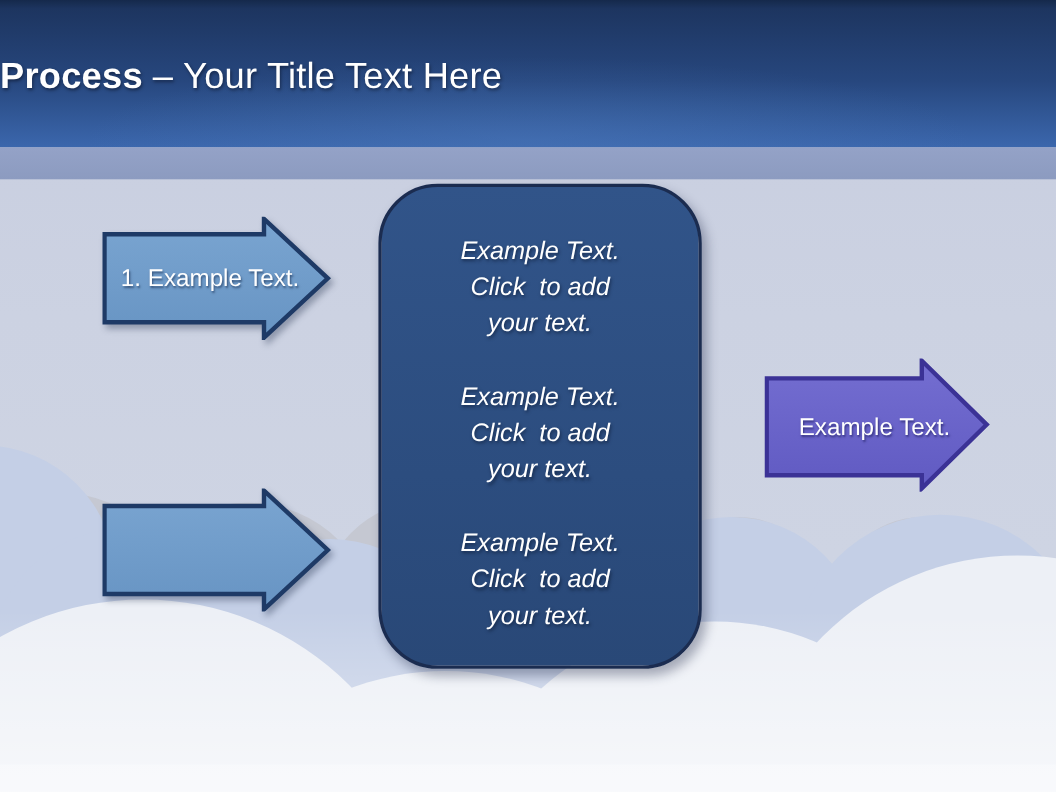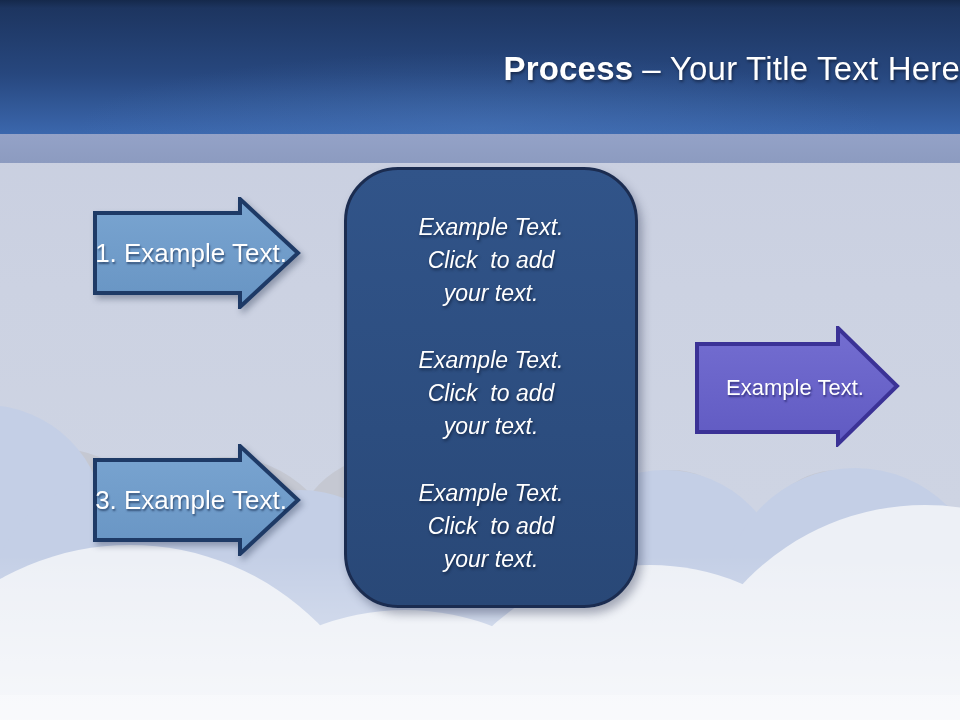--- a/index.html
+++ b/index.html
@@ -9,21 +9,21 @@
     background:linear-gradient(180deg,#c7cddf 0%,#ccd2e2 40%,#d0d6e4 100%);
   }
   
   .header{
     position:absolute;left:0;top:0;width:960px;height:134px;z-index:20;
     background:
       radial-gradient(ellipse 60% 80% at 50% 95%, rgba(80,125,190,.35), rgba(0,0,0,0) 70%),
       linear-gradient(180deg,#15294b 0%,#1d3560 6%,#27477e 55%,#3b67ad 100%);
   }
   .title{
-    position:absolute;left:0;top:50px;width:960px;text-align:right;
+    position:absolute;left:0;top:50px;width:960px;text-align:left;
     color:#fff;font-size:33px;letter-spacing:.2px;
     text-shadow:1px 2px 3px rgba(0,0,10,.45);
   }
   .title .b{font-weight:bold;}
   .title .sep{margin:0 9px;}
   .band{
     position:absolute;left:0;top:134px;width:960px;height:29px;z-index:20;
     background:linear-gradient(180deg,#94a2c7 0%,#8c9bc0 100%);
   }
   
@@ -38,21 +38,21 @@
     background:linear-gradient(180deg,rgba(255,255,255,0) 0%,rgba(255,255,255,.5) 100%);
     pointer-events:none;
   }
   
   .shape{position:absolute;z-index:10;}
   .arrow-wrap{width:208px;height:112px;}
   .arrow-wrap svg{display:block;filter:drop-shadow(3px 4px 3px rgba(25,40,70,.35));}
   .arrow-label{
     position:absolute;left:0;top:16px;width:196px;height:80px;
     display:flex;align-items:center;justify-content:center;
-    color:#fff;font-size:26px;
+    color:#fff;font-size:22px;
     text-shadow:1px 2px 2px rgba(15,35,70,.6);
     pointer-events:none;
   }
   .r-arrow-wrap{width:206px;height:121px;}
   .r-arrow-label{
     position:absolute;left:20px;top:18px;width:160px;height:88px;
     display:flex;align-items:center;justify-content:center;
     color:#fff;font-size:22px;
     text-shadow:1px 2px 2px rgba(20,20,80,.6);
     pointer-events:none;
@@ -124,21 +124,20 @@
   <div class="shape arrow-wrap" style="left:93px;top:444px;">
     <svg width="208" height="112" viewBox="0 0 208 112">
       <defs>
           <linearGradient id="g3" x1="0" y1="0" x2="0" y2="1">
         <stop offset="0" stop-color="#7aa5d1"></stop>
             <stop offset="1" stop-color="#6794c3"></stop>
       </linearGradient>
         </defs>
       <polygon points="2,16 147,16 147,2 205,56 147,110 147,96 2,96" fill="url(#g3)" stroke="#1e3a66" stroke-width="4"></polygon>
     </svg>
-    <div class="arrow-label">3. Example Text.</div>
   </div>
 
   <div class="panel">
     <div class="panel-block pb0">Example Text.
 Click  to add
 your text.</div>
     <div class="panel-block pb1">Example Text.
 Click  to add
 your text.</div>
     <div class="panel-block pb2">Example Text.

